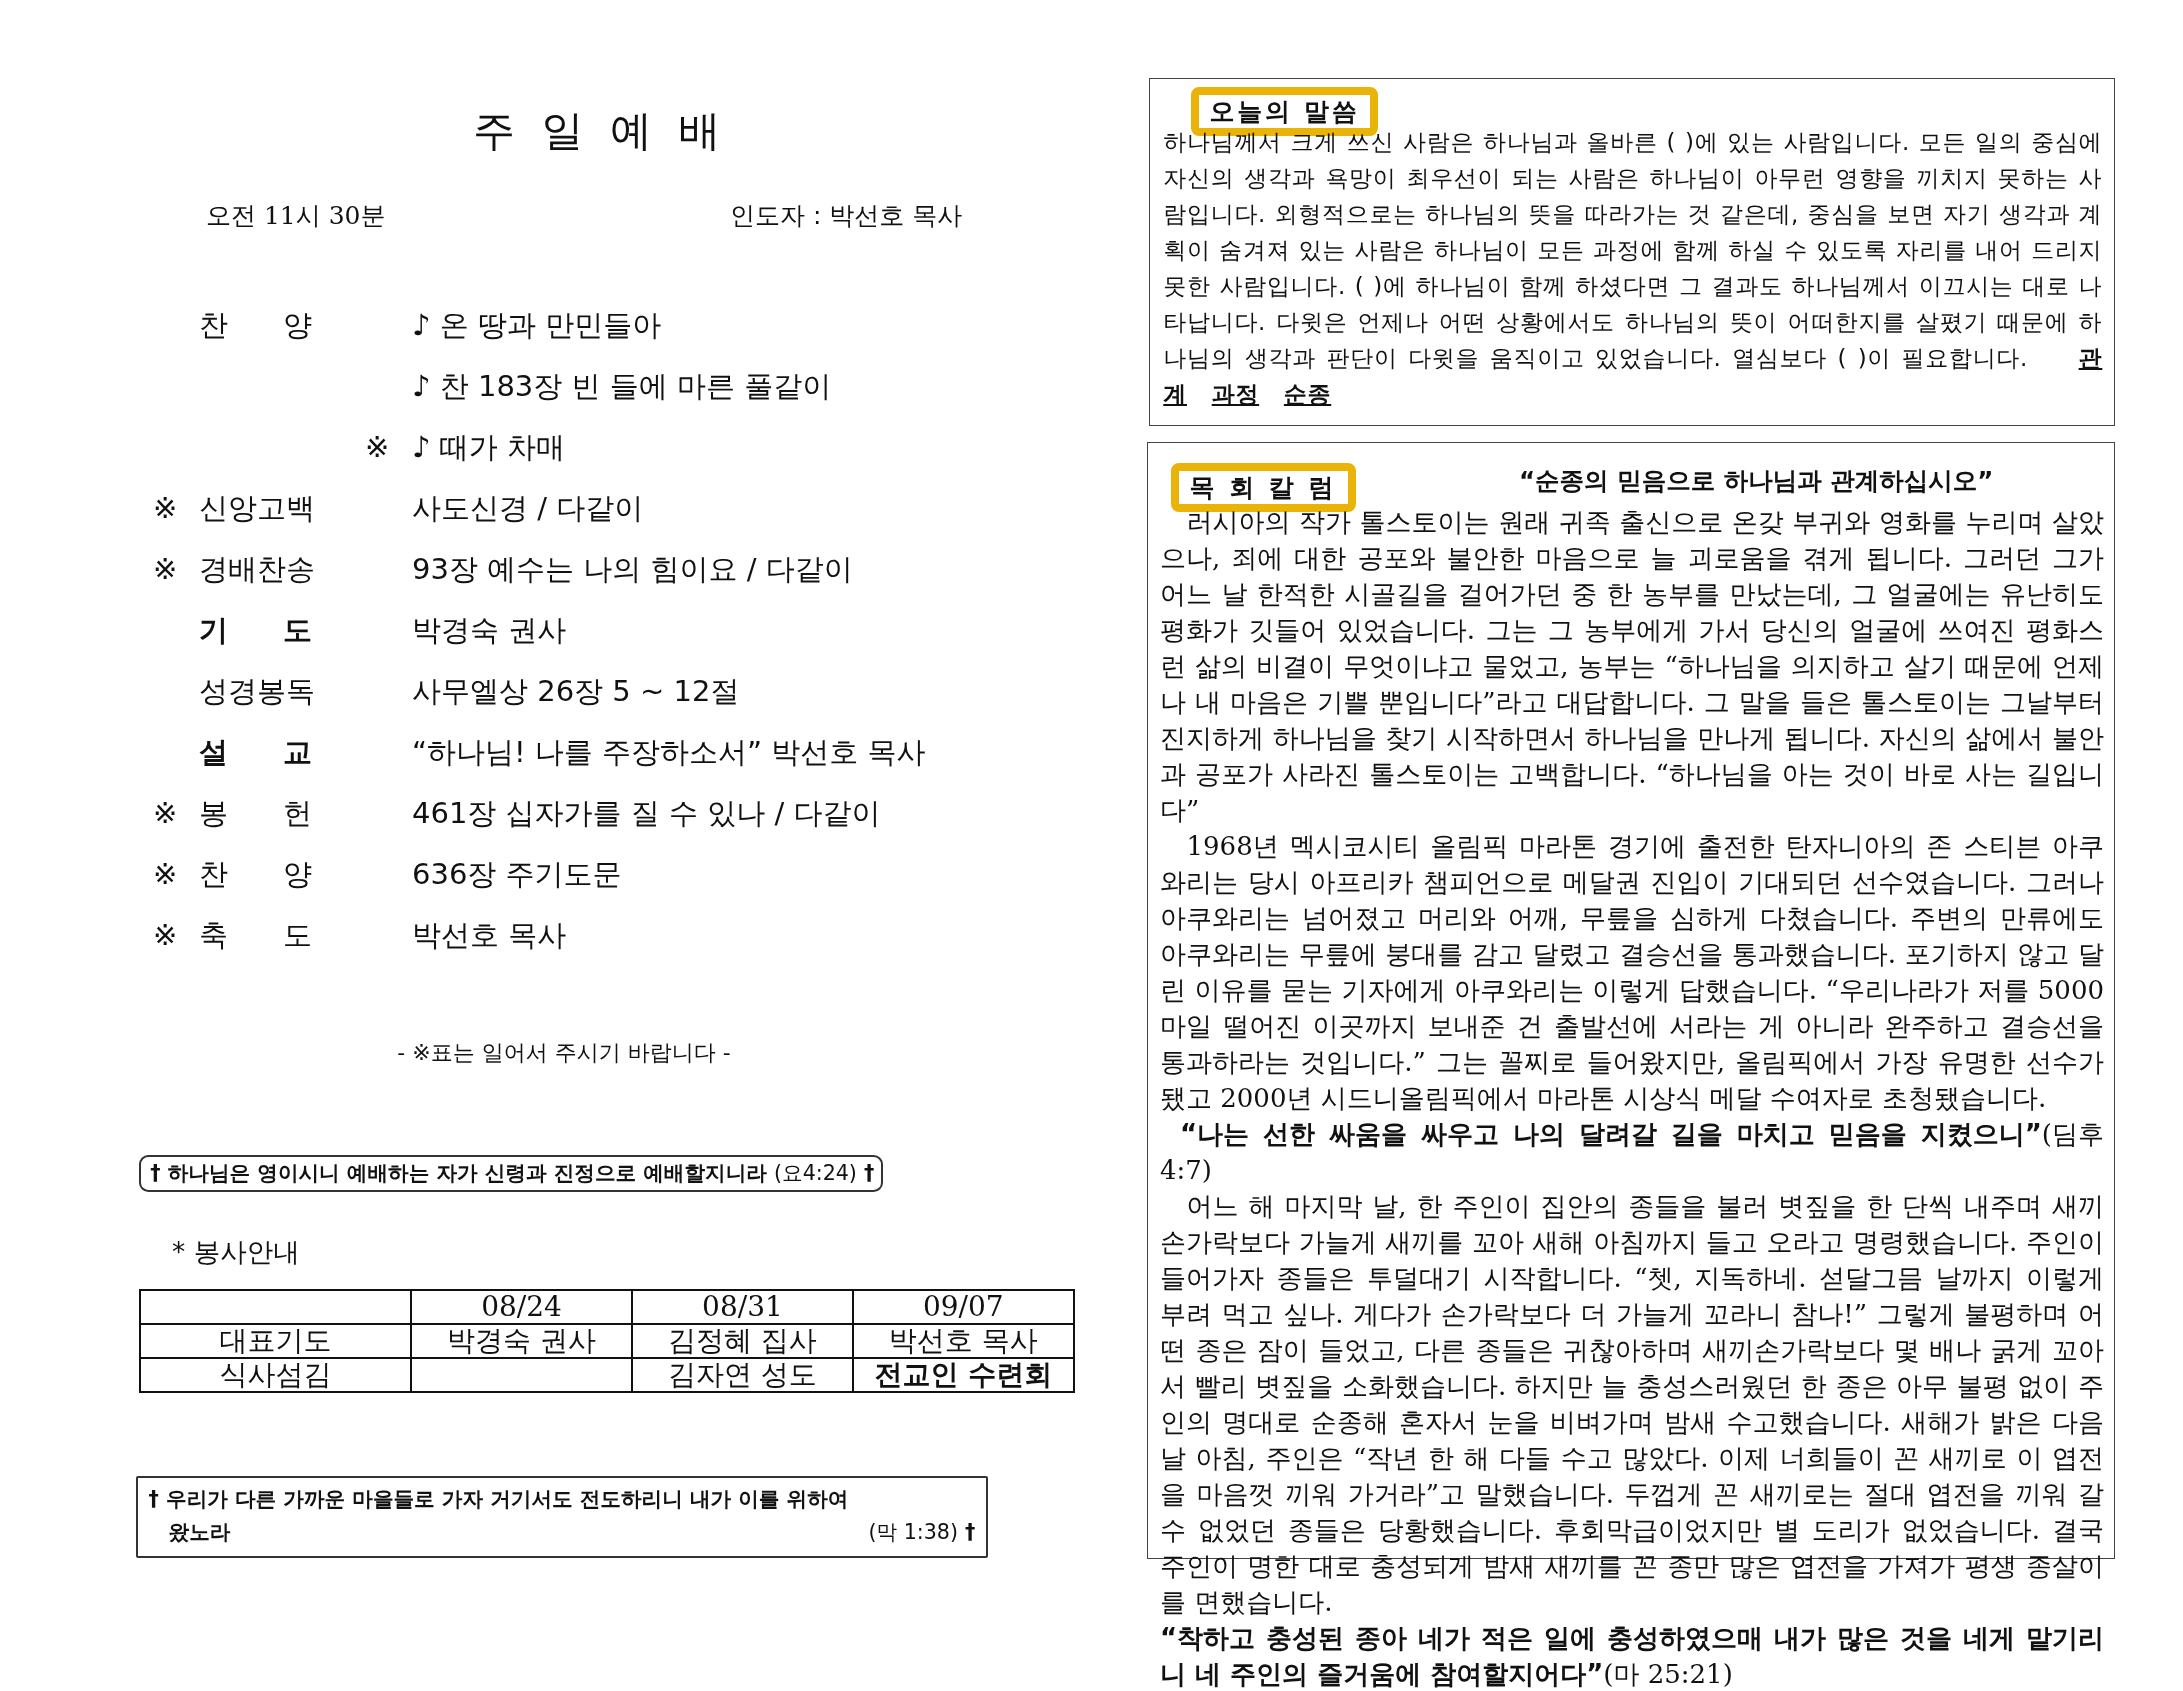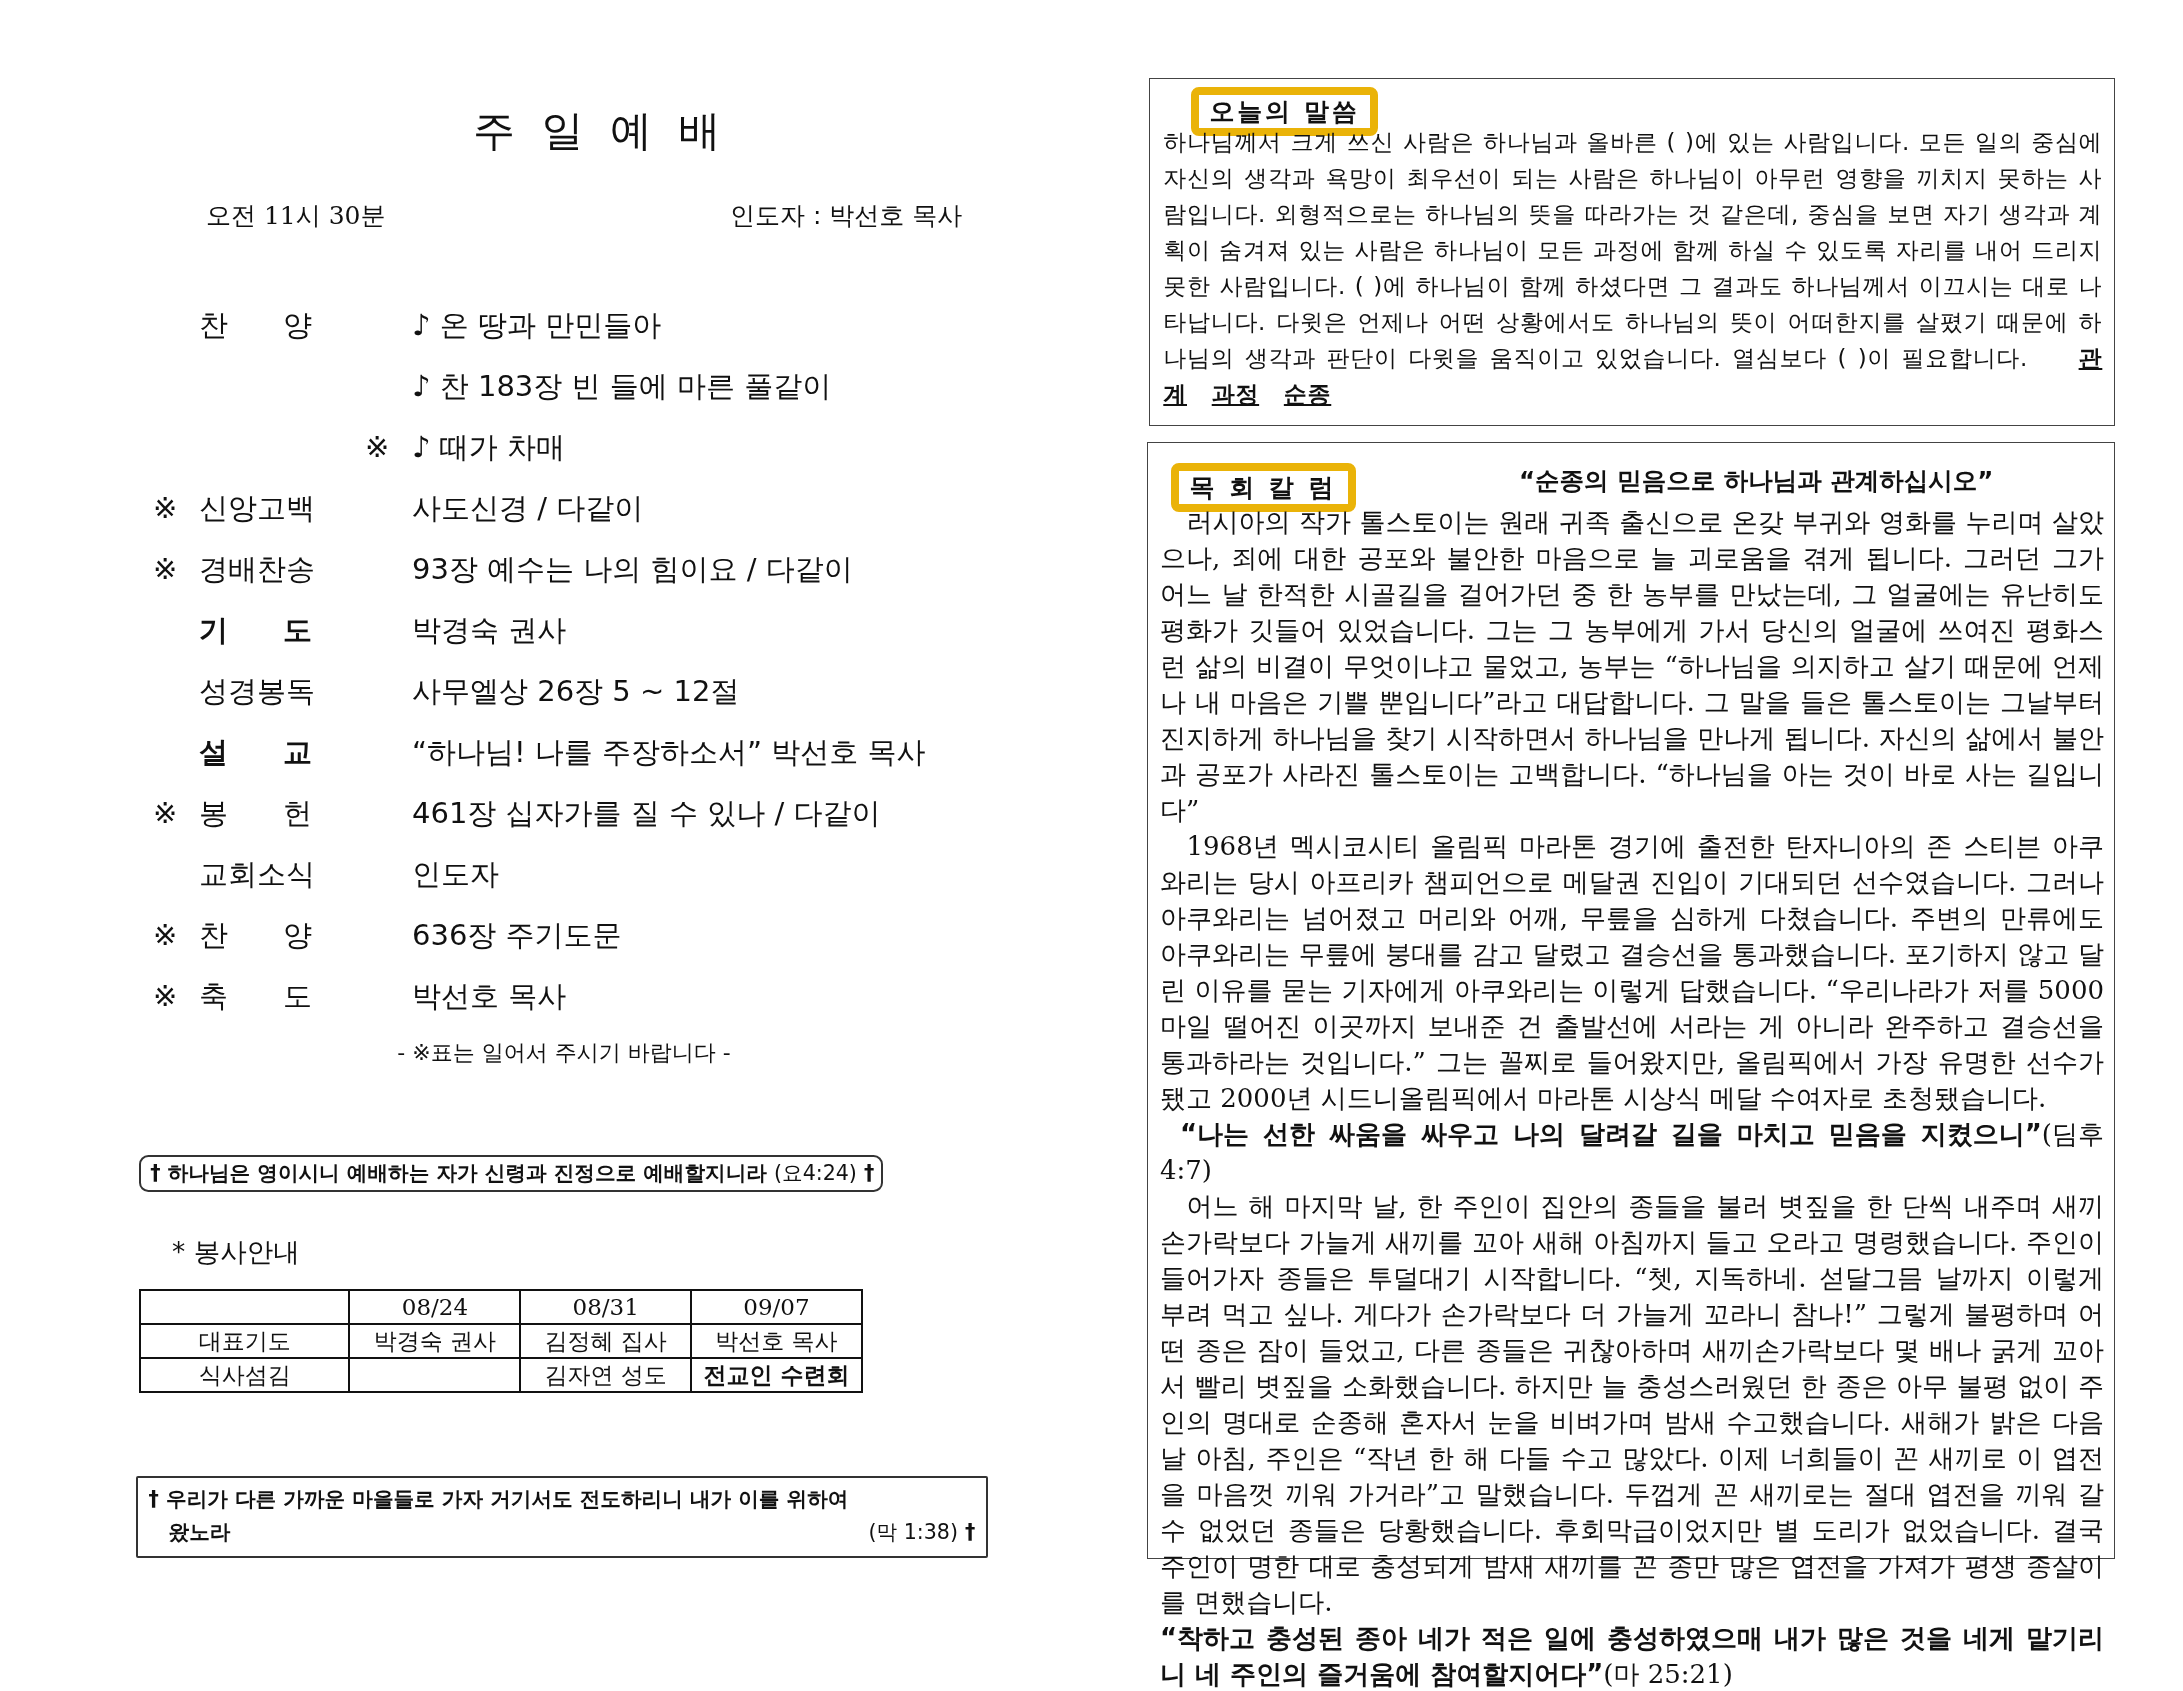--- a/index.html
+++ b/index.html
@@ -16,21 +16,21 @@
   .label { position:absolute; left:46px; width:159px; }
   .label.spread { display:flex; justify-content:space-between; width:113px; }
   .label.bold { font-weight:bold; }
   .content { position:absolute; left:259px; white-space:nowrap; }
   .prefix-mark { position:absolute; left:212px; }
   .note { left:133px; top:1038px; width:862px; text-align:center; font-size:22px; }
 
   .verse1 { left:139px; top:1155px; width:744px; height:37px; border:2px solid #333; border-radius:9.3px; box-sizing:border-box; font-size:20.6px; font-weight:bold; line-height:33px; padding-left:9.3px; white-space:nowrap; }
   .verse1 .ref { font-weight:normal; }
   .svc-head { left:172px; top:1234px; font-size:26.5px; }
-  table.svc { position:absolute; left:139px; top:1289px; width:724px; border-collapse:collapse; font-family:"DejaVu Serif", serif; font-size:23px; }
+  table.svc { position:absolute; left:139px; top:1289px; width:936px; border-collapse:collapse; font-family:"DejaVu Serif", serif; font-size:28px; }
   table.svc td { border:2px solid #111; text-align:center; height:32px; padding:0; line-height:30.5px; }
   table.svc td.bold { font-weight:bold; font-family:"DejaVu Sans", sans-serif; }
   .verse2 { left:136px; top:1476px; width:852px; height:82px; border:2px solid #333; border-radius:2px; box-sizing:border-box; font-size:20.6px; font-weight:bold; padding:5.3px 10.6px; line-height:33px; }
   .verse2 .line2 { display:flex; justify-content:space-between; padding-left:20px; }
   .verse2 .ref { font-weight:normal; }
 
   
   .box { border:1.3px solid #444; box-sizing:border-box; }
   .word-box { left:1149px; top:78px; width:966px; height:348px; }
   .tag { display:inline-block; border:8px solid #eab308; border-radius:8px; font-weight:bold; padding:0 10.6px; font-size:25px; line-height:33px; }
@@ -115,26 +115,20 @@
       <span class="content">“하나님! 나를 주장하소서”  박선호 목사</span>
     </div>
     <div class="row">
       <span class="mark">※</span>
       <span class="label spread">
         <span>봉</span>
         <span>헌</span>
       </span>
       <span class="prefix-mark"></span>
       <span class="content">461장 십자가를 질 수 있나 / 다같이</span>
-    </div>
-    <div class="row">
-      <span class="mark"></span>
-      <span class="label"><span>교회소식</span></span>
-      <span class="prefix-mark"></span>
-      <span class="content">인도자</span>
     </div>
     <div class="row">
       <span class="mark">※</span>
       <span class="label spread">
         <span>찬</span>
         <span>양</span>
       </span>
       <span class="prefix-mark"></span>
       <span class="content">636장 주기도문</span>
     </div>

